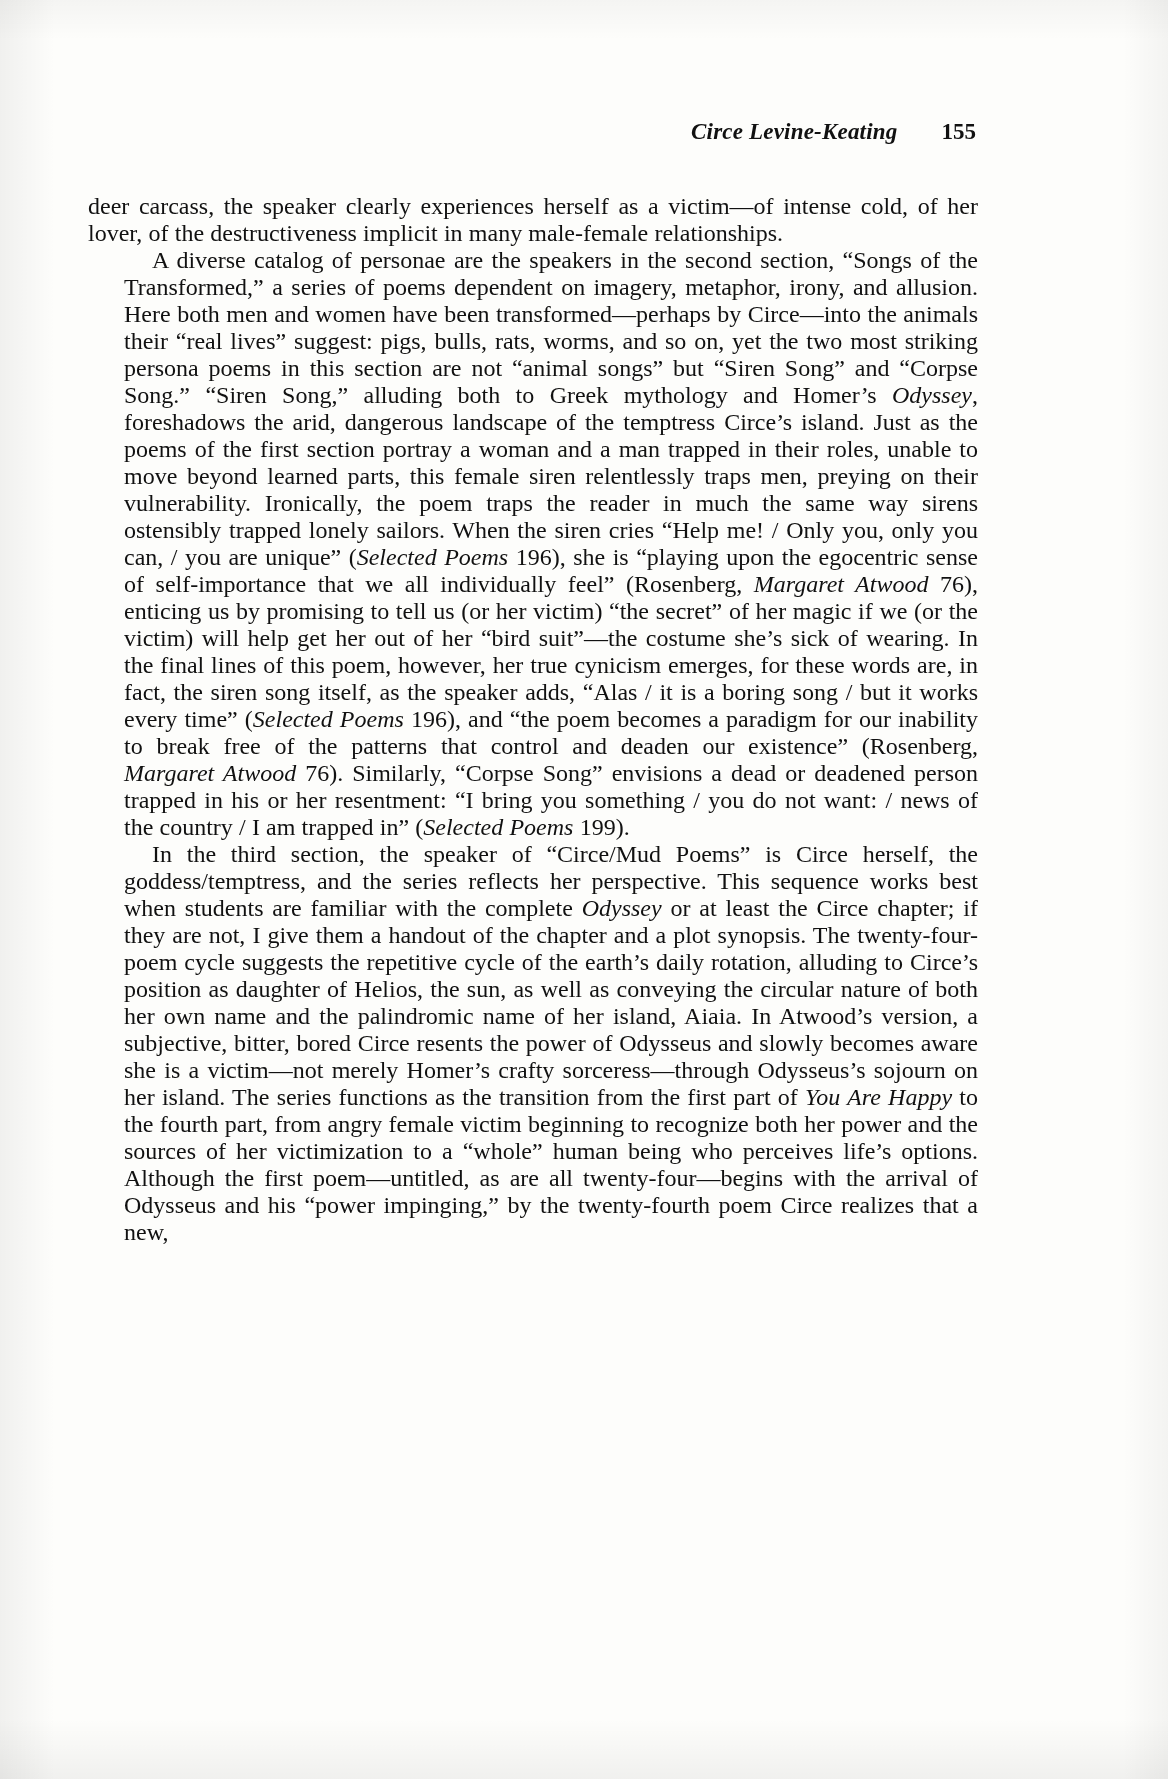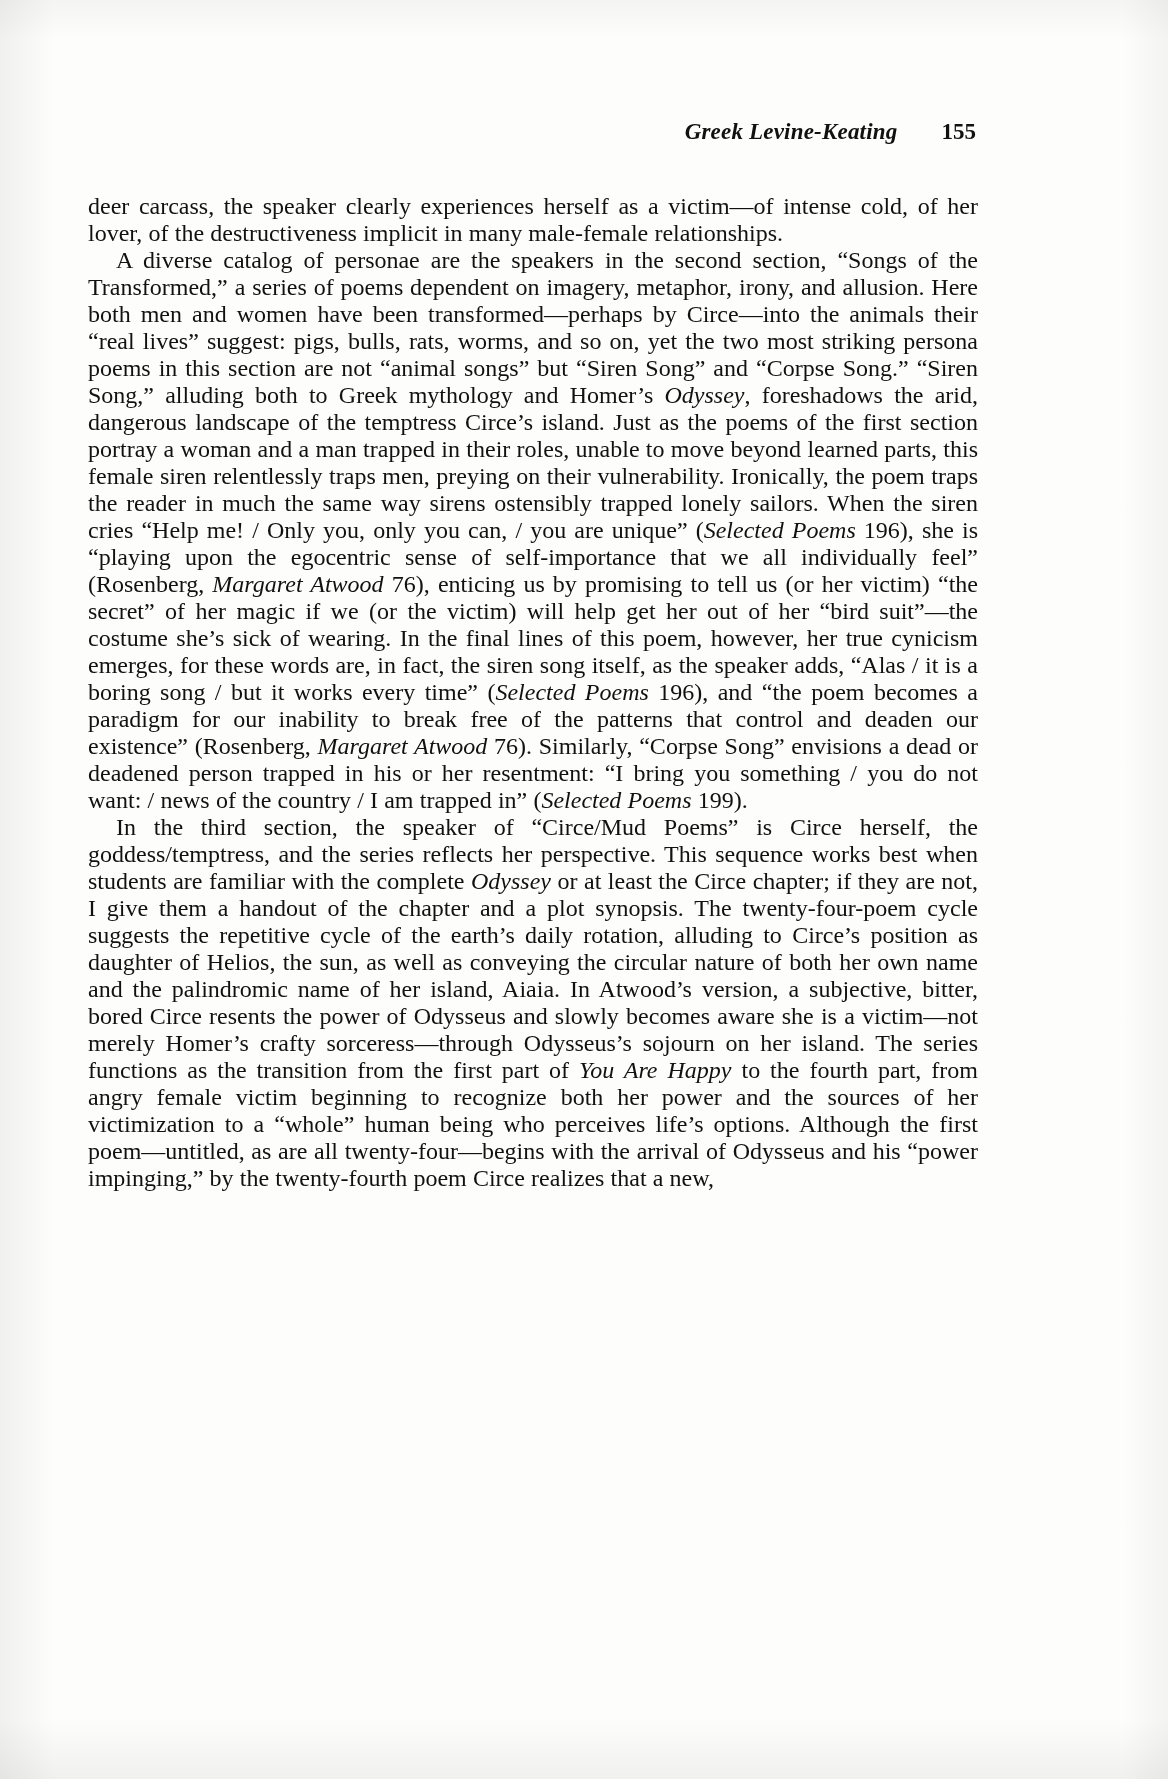--- a/index.html
+++ b/index.html
@@ -64,31 +64,32 @@
     margin: 0;
     font-size: 24px;
     line-height: 27px;
     text-align: justify;
     text-justify: inter-word;
     hyphens: none;
     word-spacing: 0.2px;
   }
   p.body-par.indent {
     text-indent: 28px;
+    margin-left: 36px;
   }
   .it { font-style: italic; }
 </style>
 </head>
 <body>
 
 <div class="page">
   <div class="content">
 
     <div class="running-head">
-      <span class="author">Greek Levine-Keating</span>
+      <span class="author">Circe Levine-Keating</span>
       <span class="folio">155</span>
     </div>
 
     <div>
       <p class="body-par"><span>deer carcass, the speaker clearly experiences herself as a victim—of intense cold, of her lover, of the destructiveness implicit in many male-female relationships.</span></p>
       <p class="body-par indent"><span>A diverse catalog of personae are the speakers in the second section, “Songs of the Transformed,” a series of poems dependent on imagery, metaphor, irony, and allusion. Here both men and women have been transformed—perhaps by Circe—into the animals their “real lives” suggest: pigs, bulls, rats, worms, and so on, yet the two most striking persona poems in this section are not “animal songs” but “Siren Song” and “Corpse Song.” “Siren Song,” alluding both to Greek mythology and Homer’s </span><span class="it">Odyssey</span><span>, foreshadows the arid, dangerous landscape of the temptress Circe’s island. Just as the poems of the first section portray a woman and a man trapped in their roles, unable to move beyond learned parts, this female siren relentlessly traps men, preying on their vulnerability. Ironically, the poem traps the reader in much the same way sirens ostensibly trapped lonely sailors. When the siren cries “Help me! / Only you, only you can, / you are unique” (</span><span class="it">Selected Poems</span><span> 196), she is “playing upon the egocentric sense of self-importance that we all individually feel” (Rosenberg, </span><span class="it">Margaret Atwood</span><span> 76), enticing us by promising to tell us (or her victim) “the secret” of her magic if we (or the victim) will help get her out of her “bird suit”—the costume she’s sick of wearing. In the final lines of this poem, however, her true cynicism emerges, for these words are, in fact, the siren song itself, as the speaker adds, “Alas / it is a boring song / but it works every time” (</span><span class="it">Selected Poems</span><span> 196), and “the poem becomes a paradigm for our inability to break free of the patterns that control and deaden our existence” (Rosenberg, </span><span class="it">Margaret Atwood</span><span> 76). Similarly, “Corpse Song” envisions a dead or deadened person trapped in his or her resentment: “I bring you something / you do not want: / news of the country / I am trapped in” (</span><span class="it">Selected Poems</span><span> 199).</span></p>
       <p class="body-par indent"><span>In the third section, the speaker of “Circe/Mud Poems” is Circe herself, the goddess/temptress, and the series reflects her perspective. This sequence works best when students are familiar with the complete </span><span class="it">Odyssey</span><span> or at least the Circe chapter; if they are not, I give them a handout of the chapter and a plot synopsis. The twenty-four-poem cycle suggests the repetitive cycle of the earth’s daily rotation, alluding to Circe’s position as daughter of Helios, the sun, as well as conveying the circular nature of both her own name and the palindromic name of her island, Aiaia. In Atwood’s version, a subjective, bitter, bored Circe resents the power of Odysseus and slowly becomes aware she is a victim—not merely Homer’s crafty sorceress—through Odysseus’s sojourn on her island. The series functions as the transition from the first part of </span><span class="it">You Are Happy</span><span> to the fourth part, from angry female victim beginning to recognize both her power and the sources of her victimization to a “whole” human being who perceives life’s options. Although the first poem—untitled, as are all twenty-four—begins with the arrival of Odysseus and his “power impinging,” by the twenty-fourth poem Circe realizes that a new,</span></p>
     </div>
 
   </div>

